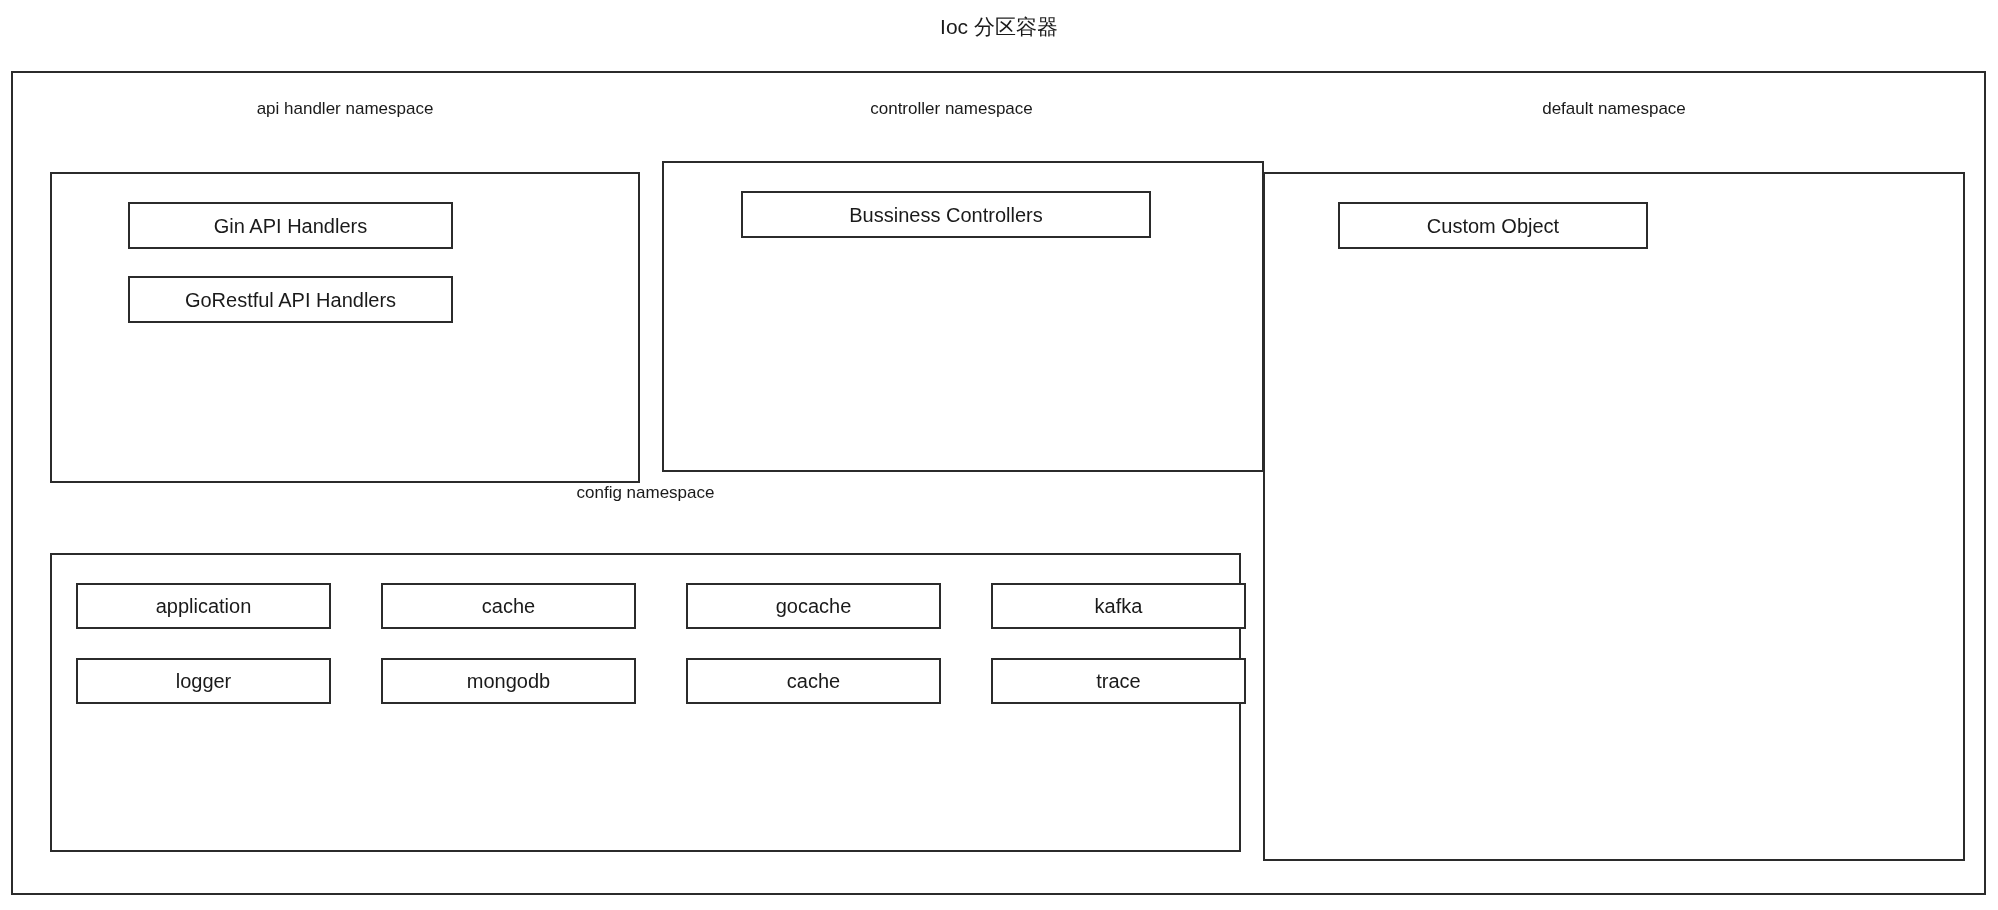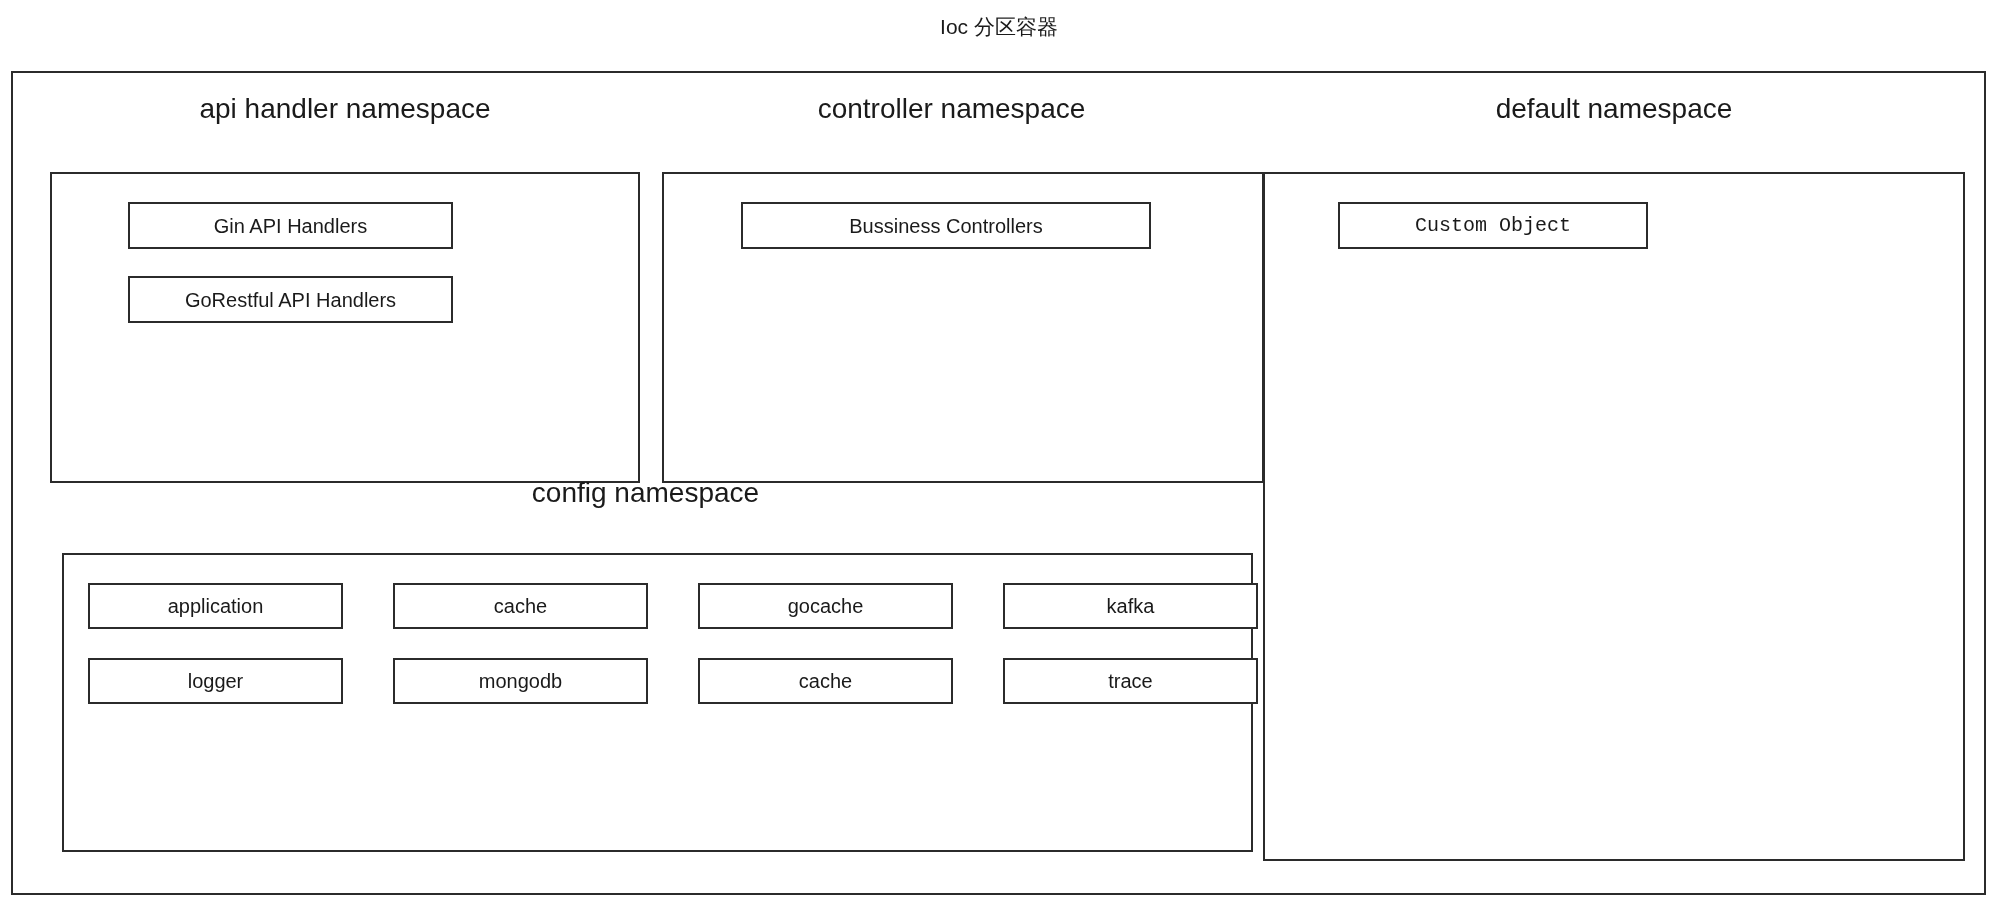--- a/index.html
+++ b/index.html
@@ -45,45 +45,45 @@
   
   .ns-group {
     position: absolute;
   }
   .ns-label {
     position: absolute;
     left: 0;
     top: 0;
     width: 100%;
     text-align: center;
-    font-size: 28px;
+    font-size: 17px;
     line-height: 32px;
     color: #1a1a1a;
     white-space: pre;
   }
   .ns-box {
     position: absolute;
     left: 0;
     box-sizing: border-box;
     border: 2px solid #2b2b2b;
     background: #ffffff;
   }
 
   
   .ns-api      { left: 37px;   top: 20px;  width: 590px; }
   .ns-api      .ns-box { top: 79px; height: 311px; width: 590px; }
 
   .ns-controller { left: 649px; top: 20px; width: 579px; }
-  .ns-controller .ns-box { top: 79px; height: 311px; width: 602px; }
+  .ns-controller .ns-box { top: 68px; height: 311px; width: 602px; }
 
   .ns-default  { left: 1250px; top: 20px;  width: 702px; }
   .ns-default  .ns-box { top: 79px; height: 689px; width: 702px; }
 
   .ns-config   { left: 37px;   top: 404px; width: 1191px; }
-  .ns-config   .ns-box { top: 76px; height: 299px; width: 1191px; margin-left: 12px; }
+  .ns-config   .ns-box { top: 76px; height: 299px; width: 1191px; }
 
   
   .item-box {
     position: absolute;
     box-sizing: border-box;
     border: 2px solid #2b2b2b;
     background: #ffffff;
     display: flex;
     align-items: center;
     justify-content: center;
@@ -94,21 +94,21 @@
   }
 
   
   .item-gin        { left: 76px; top: 28px;  width: 325px; height: 47px; }
   .item-gorestful  { left: 76px; top: 102px; width: 325px; height: 47px; }
 
   
   .item-controllers { left: 77px; top: 28px; width: 410px; height: 47px; }
 
   
-  .item-custom-object { left: 73px; top: 28px; width: 310px; height: 47px; font-family: Liberation Mono, monospace; }
+  .item-custom-object { left: 73px; top: 28px; width: 310px; height: 47px; }
 
   
   .config-grid {
     position: absolute;
     left: 24px;
     top: 28px;
     display: grid;
     grid-template-columns: repeat(4, 255px);
     grid-auto-rows: 46px;
     column-gap: 50px;

